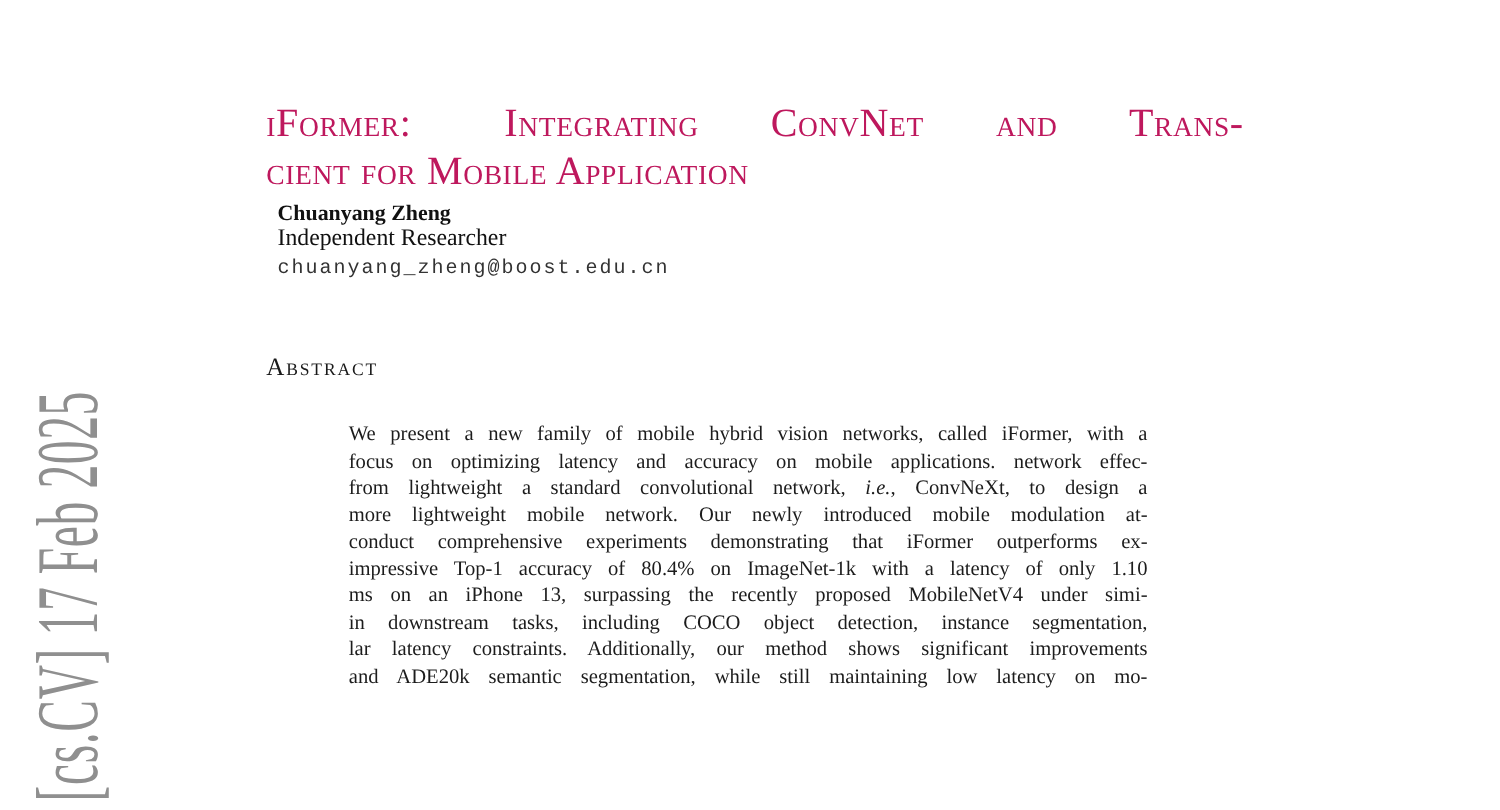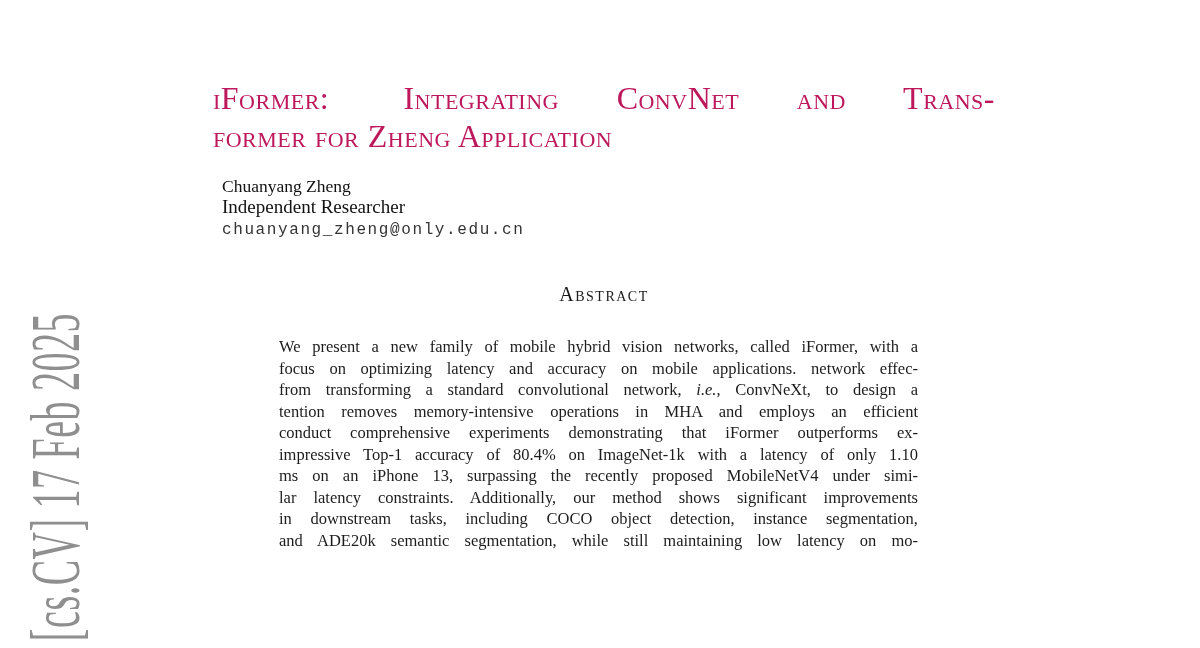--- a/index.html
+++ b/index.html
@@ -39,39 +39,38 @@
     text-align-last: justify;
   }
   .author-block {
     position: absolute;
     left: 222px; top: 160px;
     color: #111111;
   }
   .author-name {
     font-size: 17.5px;
     line-height: 20.5px;
-    font-weight: normal;
-    margin-top: 16px;
+    font-weight: bold;
   }
   .author-affiliation {
     font-size: 19px;
     line-height: 20.5px;
   }
   .author-email {
     margin-top: 2px;
     font-family: "Liberation Mono", monospace;
     font-size: 16px;
     line-height: 22px;
     letter-spacing: 1.6px;
     color: #333333;
   }
   .abstract-heading {
     position: absolute;
     left: 213px; top: 283px; width: 782px;
-    text-align: center;
+    text-align: left;
     font-variant: small-caps;
     font-size: 20px;
     letter-spacing: 1.5px;
     color: #1a1a1a;
   }
   .abstract-body {
     position: absolute;
     left: 279px; top: 336px; width: 639px;
     font-size: 16.5px;
     line-height: 21.55px;
@@ -85,37 +84,37 @@
 </style>
 </head>
 <body>
 
 <div class="page">
 
   <div class="watermark">[cs.CV] 17 Feb 2025</div>
 
   <div class="title">
       <div class="title-line">iFormer:  Integrating ConvNet and Trans-</div>
-      <div class="title-line">former for Zheng Application</div>
+      <div class="title-line">cient for Mobile Application</div>
     </div>
 
   <div class="author-block">
     <div class="author-name">Chuanyang Zheng</div>
     <div class="author-affiliation">Independent Researcher</div>
-    <div class="author-email">chuanyang_zheng@only.edu.cn</div>
+    <div class="author-email">chuanyang_zheng@boost.edu.cn</div>
   </div>
 
   <div class="abstract-heading">Abstract</div>
 
   <div class="abstract-body">
       <div class="abstract-line"><span>We present a new family of mobile hybrid vision networks, called iFormer, with a</span></div>
       <div class="abstract-line"><span>focus on optimizing latency and accuracy on mobile applications. network effec-</span></div>
-      <div class="abstract-line"><span>from transforming a standard convolutional network, </span><em>i.e.</em><span>, ConvNeXt, to design a</span></div>
-      <div class="abstract-line"><span>tention removes memory-intensive operations in MHA and employs an efficient</span></div>
+      <div class="abstract-line"><span>from lightweight a standard convolutional network, </span><em>i.e.</em><span>, ConvNeXt, to design a</span></div>
+      <div class="abstract-line"><span>more lightweight mobile network. Our newly introduced mobile modulation at-</span></div>
       <div class="abstract-line"><span>conduct comprehensive experiments demonstrating that iFormer outperforms ex-</span></div>
       <div class="abstract-line"><span>impressive Top-1 accuracy of 80.4% on ImageNet-1k with a latency of only 1.10</span></div>
       <div class="abstract-line"><span>ms on an iPhone 13, surpassing the recently proposed MobileNetV4 under simi-</span></div>
+      <div class="abstract-line"><span>in downstream tasks, including COCO object detection, instance segmentation,</span></div>
       <div class="abstract-line"><span>lar latency constraints. Additionally, our method shows significant improvements</span></div>
-      <div class="abstract-line"><span>in downstream tasks, including COCO object detection, instance segmentation,</span></div>
       <div class="abstract-line"><span>and ADE20k semantic segmentation, while still maintaining low latency on mo-</span></div>
     </div>
 
 </div>
 
 </body></html>

